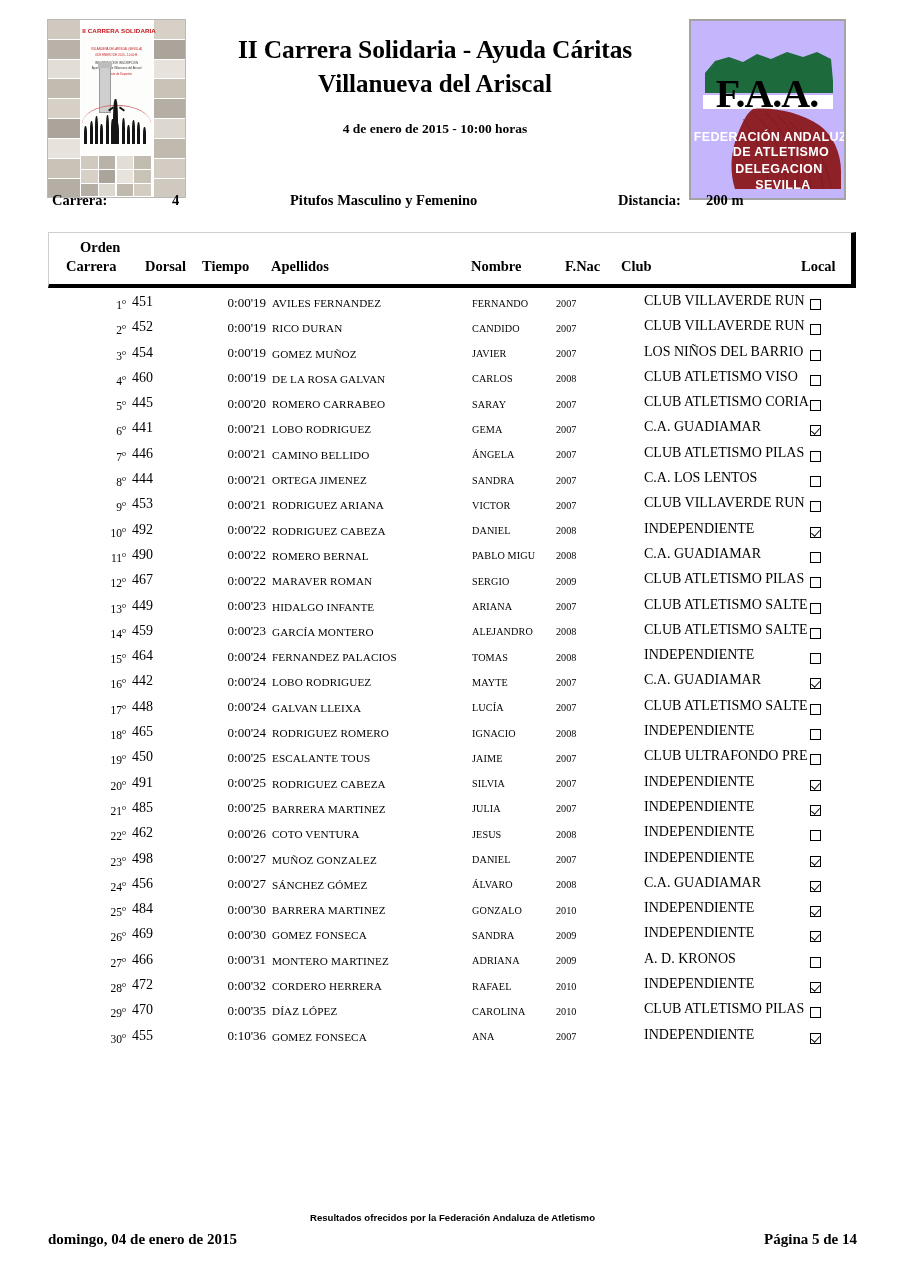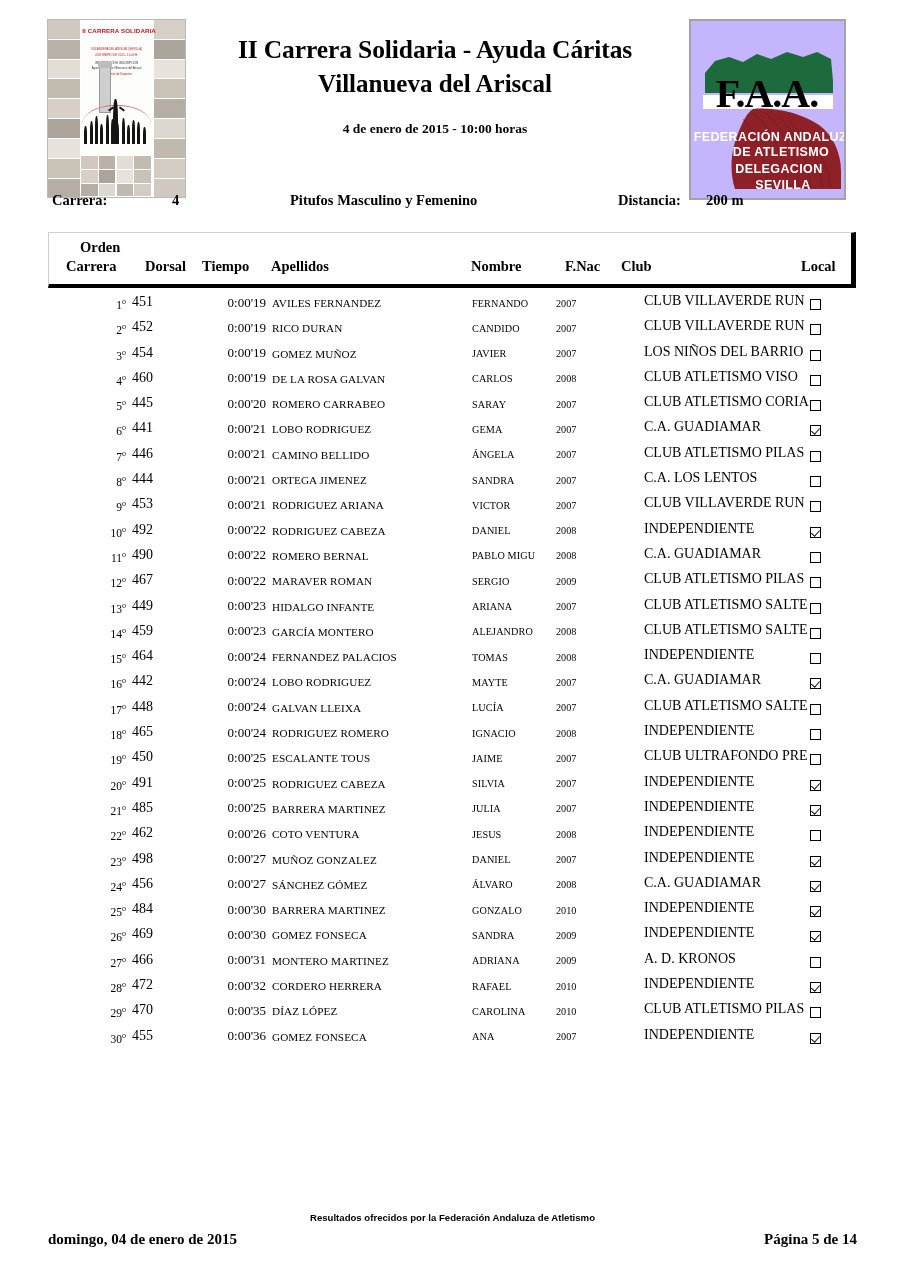--- a/index.html
+++ b/index.html
@@ -531,21 +531,21 @@
           <div class="c-tiempo">0:00'35</div>
           <div class="c-apellidos">DÍAZ LÓPEZ</div>
           <div class="c-nombre">CAROLINA</div>
           <div class="c-fnac">2010</div>
           <div class="c-club">CLUB ATLETISMO PILAS</div>
           <div class="c-local"><span class="cbox"></span></div>
         </div>
         <div class="row">
           <div class="c-pos">30<sup>o</sup></div>
           <div class="c-dorsal">455</div>
-          <div class="c-tiempo">0:00'36</div>
+          <div class="c-tiempo">0:10'36</div>
           <div class="c-apellidos">GOMEZ FONSECA</div>
           <div class="c-nombre">ANA</div>
           <div class="c-fnac">2007</div>
           <div class="c-club">INDEPENDIENTE</div>
           <div class="c-local"><span class="cbox on"></span></div>
         </div>
       </div>
   </div>
 
   <div class="footer">

